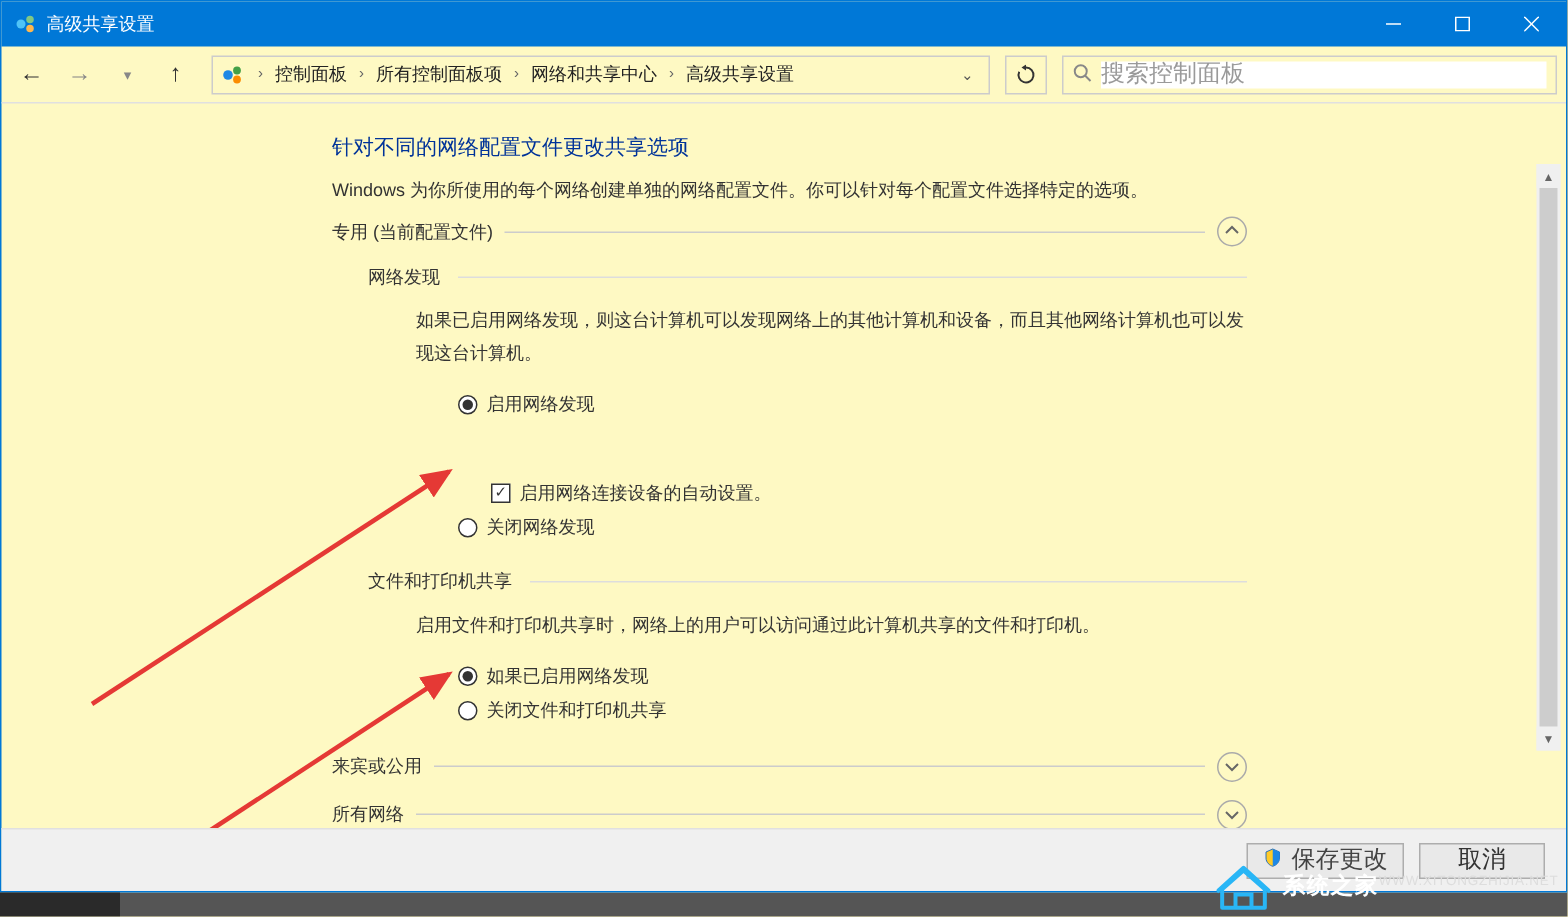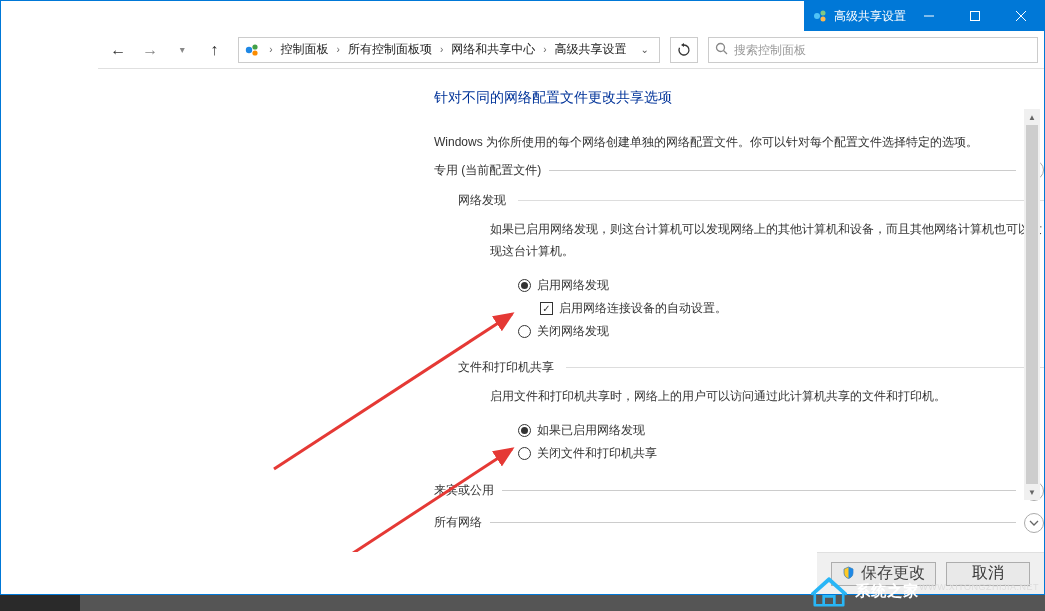--- a/index.html
+++ b/index.html
@@ -9,25 +9,24 @@
     background: #555;
     width: 1045px;
     height: 611px;
     position: relative;
     overflow: hidden;
   }
   .window {
     position: absolute;
     left: 0; top: 0;
     width: 1045px; height: 595px;
-    background: #ffffff;
+    background: #fef9c3;
     border: 1px solid #0078d7;
     display: flex;
     flex-direction: column;
-    align-items: flex-end;
   }
   .titlebar {
     background: #0078d7;
     color: #fff;
     height: 30px;
     display: flex;
     align-items: center;
     padding-left: 8px;
     font-size: 12px;
   }
@@ -79,40 +78,40 @@
   }
   .searchbox {
     width:330px; height:26px;
     border:1px solid #ccc;
     display:flex; align-items:center;
     padding:0 6px;
     color:#888;
     gap:6px;
   }
   .searchbox input {
-    border:none; outline:none; flex:1; font-size:12px; color:#333;
+    border:none; outline:none; flex:1; font-size:16px; color:#333;
   }
   .searchbox input::placeholder { color:#9a9a9a; }
 
   .content {
     flex:1;
     overflow:auto;
     position:relative;
     padding: 20px 0 0 0;
   }
   .content-inner {
     width: 610px;
     margin-left: 220px;
     margin-right: auto;
   }
   h1.page-title {
     color:#003399;
     font-size:14px;
     font-weight:normal;
-    margin-bottom:26px;
+    margin-bottom:10px;
   }
   .page-desc { color:#333; margin-bottom:8px; line-height:1.6; }
 
   .section-header {
     display:flex;
     align-items:center;
     gap:8px;
     margin-bottom:12px;
   }
   .section-header .label { color:#333; white-space:nowrap; }
@@ -126,21 +125,21 @@
   .subsection-header {
     display:flex; align-items:center; gap:12px;
     margin: 8px 0 10px 24px;
   }
   .subsection-header .label { color:#333; }
   .subsection-header .line {flex:1;height:1px;background:#ddd;}
 
   .body-text { margin-left:56px; color:#333; line-height:1.8; margin-bottom:12px; }
   .options { margin-left:84px; margin-bottom:16px; }
   .opt-row { display:flex; align-items:center; gap:6px; line-height:1.9; color:#333; position:relative;}
-  .sub-opt { margin-left:22px; }
+  .sub-opt { margin-left:22px;margin-top:36px; }
   .radio {
     width:13px;height:13px;border:1px solid #333;border-radius:50%;
     display:inline-flex;align-items:center;justify-content:center;background:#fff;
   }
   .radio.checked::after{ content:""; width:7px;height:7px;background:#333;border-radius:50%; }
   .checkbox {
     width:13px;height:13px;border:1px solid #333;background:#fff;
     display:inline-flex;align-items:center;justify-content:center;font-size:10px;color:#333;
   }
   .checkbox.checked::after{content:"✓"; line-height:1;}

